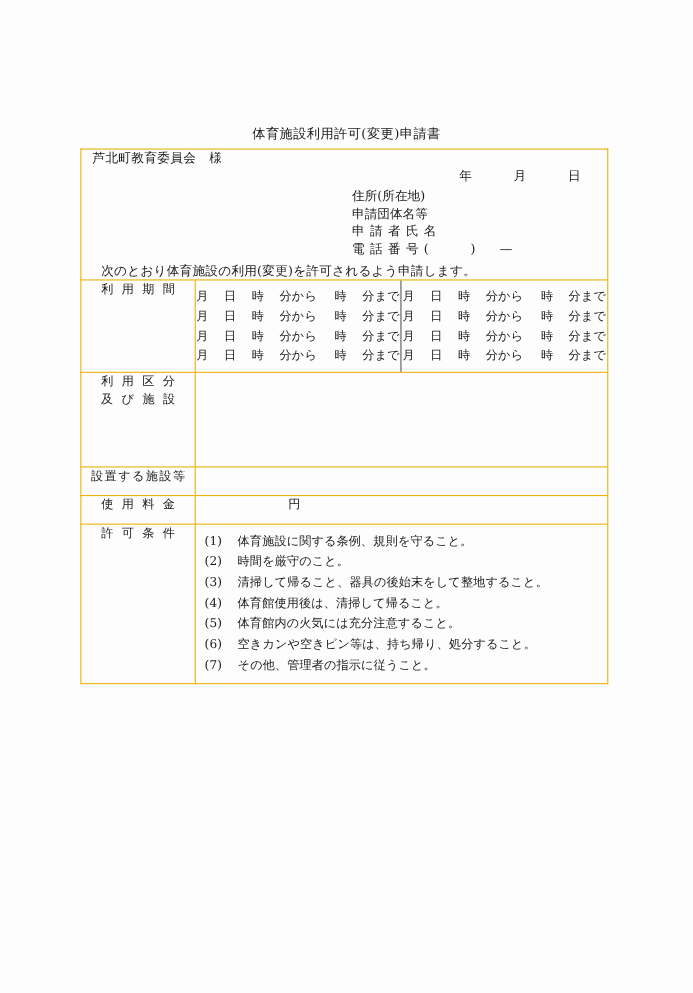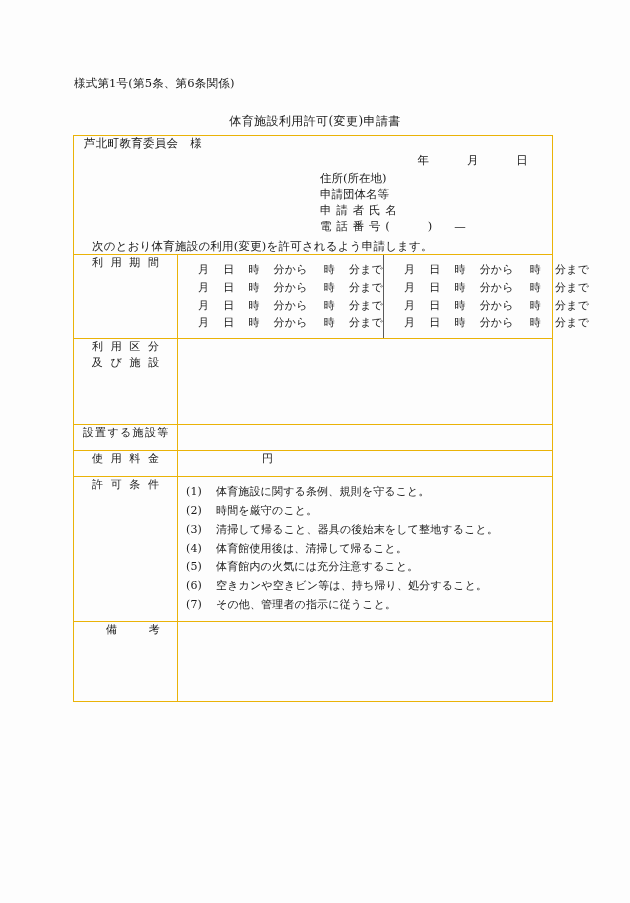--- a/index.html
+++ b/index.html
@@ -132,21 +132,20 @@
 
   
   .period-wrap {
     display: flex;
     width: 100%;
   }
   .period-col {
     flex: 1 1 50%;
     padding: 6px 0 6px 0;
     box-sizing: border-box;
-    margin-left: 20px;
   }
   .period-col.left { border-right: 1px solid #5a5a5a; }
   .period-row {
     font-size: 11px;
     line-height: 1.60;
     white-space: nowrap;
     text-align: center;
     letter-spacing: 0.2px;
   }
   .period-row .u { display: inline-block; }
@@ -191,21 +190,20 @@
   .r-install  { height: 26px; }
   .r-fee      { height: 26px; }
   .r-cond     { height: 118px; }
   .r-remarks  { height: 80px; }
 </style>
 </head>
 <body>
 
 <div class="page">
 
-  <div class="form-no">様式第1号(第5条、第6条関係)</div>
 
   <div class="doc-title">体育施設利用許可(変更)申請書</div>
 
   <table class="form-table">
     <colgroup>
       <col style="width:104px">
       <col style="width:375px">
     </colgroup>
     <tbody>
 
@@ -294,22 +292,16 @@
               <li class="cond-item"><span class="cond-num">(2)</span><span>時間を厳守のこと。</span></li>
               <li class="cond-item"><span class="cond-num">(3)</span><span>清掃して帰ること、器具の後始末をして整地すること。</span></li>
               <li class="cond-item"><span class="cond-num">(4)</span><span>体育館使用後は、清掃して帰ること。</span></li>
               <li class="cond-item"><span class="cond-num">(5)</span><span>体育館内の火気には充分注意すること。</span></li>
               <li class="cond-item"><span class="cond-num">(6)</span><span>空きカンや空きビン等は、持ち帰り、処分すること。</span></li>
               <li class="cond-item"><span class="cond-num">(7)</span><span>その他、管理者の指示に従うこと。</span></li>
             </ul>
         </td>
       </tr>
 
-      <tr class="r-remarks">
-        <td class="lbl">
-          <span class="sp-wide">備考</span>
-        </td>
-        <td class="val"></td>
-      </tr>
 
     </tbody>
   </table>
 </div>
 
 </body></html>

